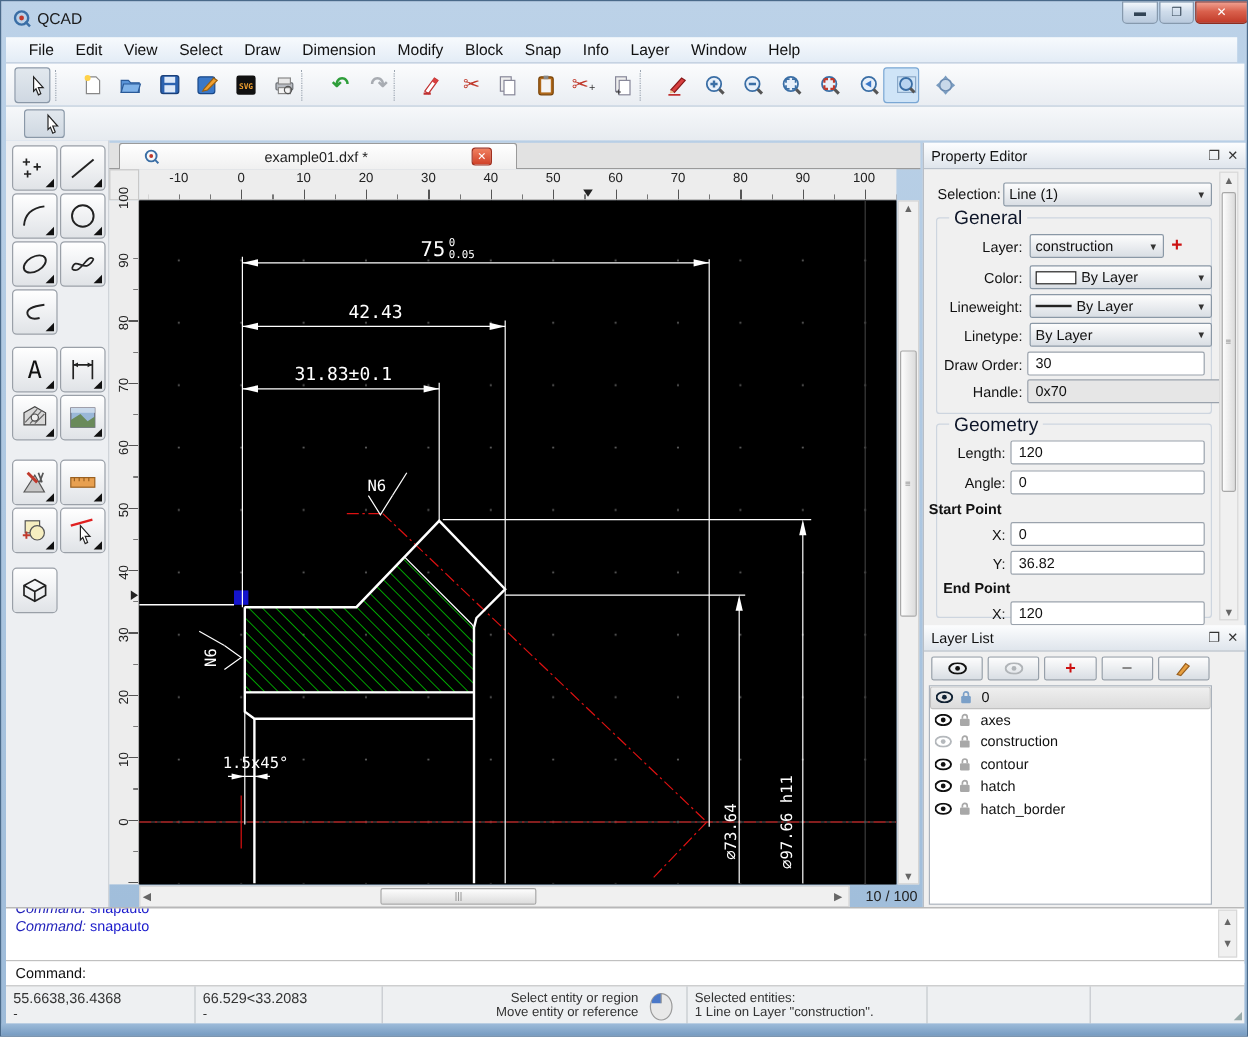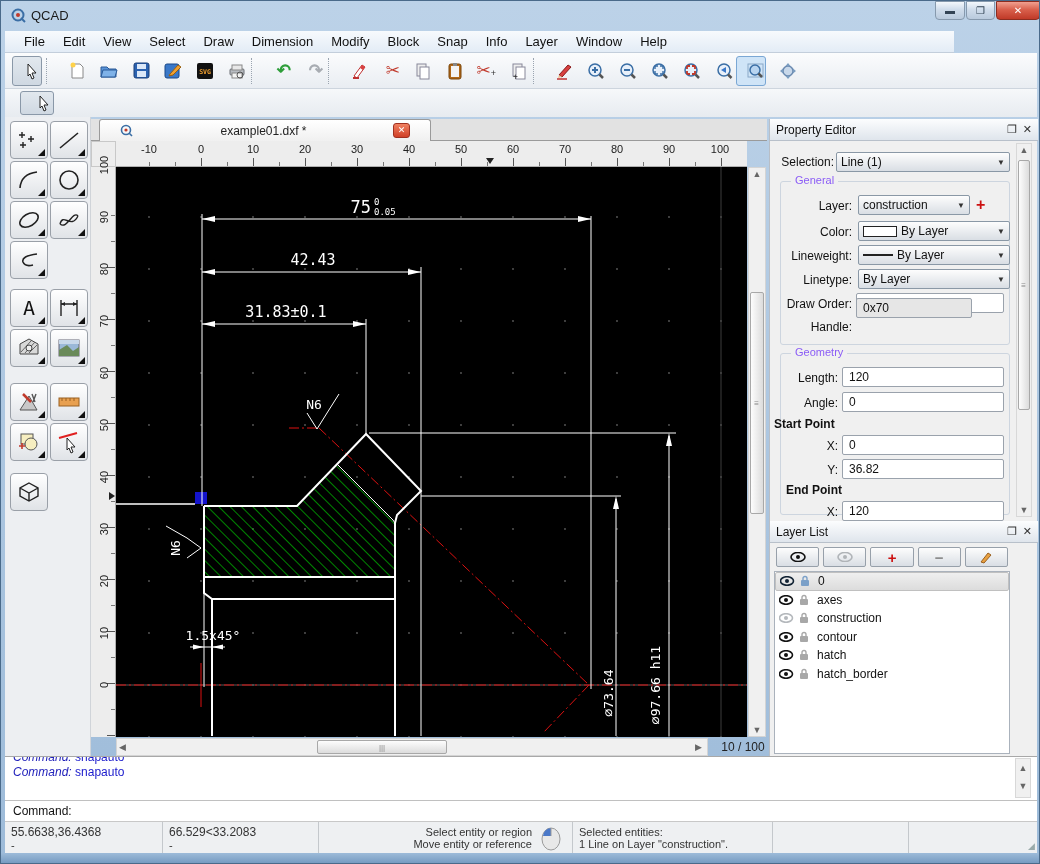--- a/index.html
+++ b/index.html
@@ -8,21 +8,21 @@
        background:linear-gradient(#bcd2e8,#9dbbd9);border:1px solid #4a6a8a;overflow:hidden;}
   .abs{position:absolute;}
   
   #titlebar{left:0;top:0;width:1040px;height:30px;}
   #title-text{left:30px;top:7px;font-size:13px;color:#1a1a1a;}
   .winbtn{top:0;height:19px;border:1px solid #7a8 da0;border-radius:0 0 4px 4px;
           background:linear-gradient(#f4f8fc,#cfdceb 45%,#b9cadd);border:1px solid #8699ad;
           color:#345;font-size:10px;text-align:center;line-height:17px;}
   #btn-close{background:linear-gradient(#f0a090,#d9604c 45%,#c03a28);color:#fff;border:1px solid #8c2d20;}
   
-  #menubar{left:4px;top:30px;width:949px;height:22px;background:linear-gradient(#f7fafd,#e3ecf6);
+  #menubar{left:4px;top:30px;width:1026px;height:22px;background:linear-gradient(#f7fafd,#e3ecf6);
            border-bottom:1px solid #c3cedb;display:flex;align-items:center;padding-left:10px;}
   .menu-item{padding:2px 9px;font-size:13px;color:#111;}
   
   #toolbar{left:4px;top:52px;width:1032px;height:36px;background:linear-gradient(#fbfcfd,#e9edf2);
            border-bottom:1px solid #cdd5de;display:flex;align-items:center;padding-left:6px;}
   .tbtn{width:30px;height:30px;margin:0 1px;border:1px solid transparent;border-radius:3px;
         display:flex;align-items:center;justify-content:flex-end;}
   .tbtn.pressed{border:1px solid #8a98a8;background:linear-gradient(#e2e8ee,#cfd8e2);}
   .tbtn.checked{border:1px solid #7aa7d4;background:#cfe4f7;}
   .tsep{width:7px;height:26px;margin:0 3px;border-left:1px dotted #9aa4b0;}
@@ -68,21 +68,21 @@
   .sarrow{color:#666;font-size:9px;text-align:center;line-height:12px;}
   .grip{position:absolute;left:50%;top:50%;transform:translate(-50%,-50%);color:#888;font-size:8px;letter-spacing:1px;}
   #grid-label{left:712px;top:739px;width:60px;height:16px;font-size:12px;color:#222;text-align:center;}
   
   #right-col{left:768px;top:118px;width:268px;height:639px;background:#f0f0f0;border-left:1px solid #b8bec6;}
   .ptitle{height:22px;background:linear-gradient(#fcfdfe,#dfe5ec);border-bottom:1px solid #b8c0ca;
           display:flex;align-items:center;padding:0 6px;font-size:12px;color:#111;}
   .ptitle .sp{flex:1;}
   .ptitle .pico{font-size:11px;color:#333;margin-left:6px;}
   .grp{position:absolute;border:1px solid #cdd5df;border-radius:3px;}
-  .grp-label{position:absolute;top:-8px;left:10px;background:#f0f0f0;padding:0 4px;font-size:11px;color:#8b5cf6;}
+  .grp-label{position:absolute;top:-8px;left:10px;background:#f0f0f0;padding:0 4px;font-size:16px;color:#0f172a;}
   .flabel{position:absolute;font-size:12px;color:#111;text-align:right;}
   .fbold{position:absolute;font-size:12px;font-weight:bold;color:#111;}
   .combo{position:absolute;height:20px;border:1px solid #8a98a6;border-radius:2px;
          background:linear-gradient(#fdfdfd,#d9dee4);font-size:12px;color:#111;
          display:flex;align-items:center;padding:0 4px;}
   .combo .arr{margin-left:auto;font-size:8px;color:#333;}
   .field{position:absolute;height:20px;border:1px solid #9aa2ac;border-radius:2px;background:#fff;
          font-size:12px;color:#111;display:flex;align-items:center;padding:0 6px;}
   .field.ro{background:#e6e6e6;}
   .vsb{position:absolute;width:16px;background:#f0f0f0;border:1px solid #d8d8d8;}
@@ -589,21 +589,21 @@
       <div class="flabel" style="left:8px;top:154px;width:74px">Linetype:</div>
       <div class="combo" style="left:88px;top:150px;width:152px;justify-content:center">
         <span>By Layer</span>
           <span class="arr">▼</span>
       </div>
       <div class="flabel" style="left:8px;top:178px;width:74px">Draw Order:</div>
       <div class="field" style="left:86px;top:174px;width:148px">
         <span>30</span>
       </div>
       <div class="flabel" style="left:8px;top:201px;width:74px">Handle:</div>
-      <div class="field ro" style="left:86px;top:179px;width:116px">
+      <div class="field ro" style="left:86px;top:197px;width:173px">
         <span>0x70</span>
       </div>
 
       <div class="grp" style="left:10px;top:234px;width:230px;height:162px">
         <span class="grp-label">Geometry</span>
       </div>
       <div class="flabel" style="left:8px;top:252px;width:60px">Length:</div>
       <div class="field" style="left:72px;top:248px;width:162px">
         <span>120</span>
       </div>

